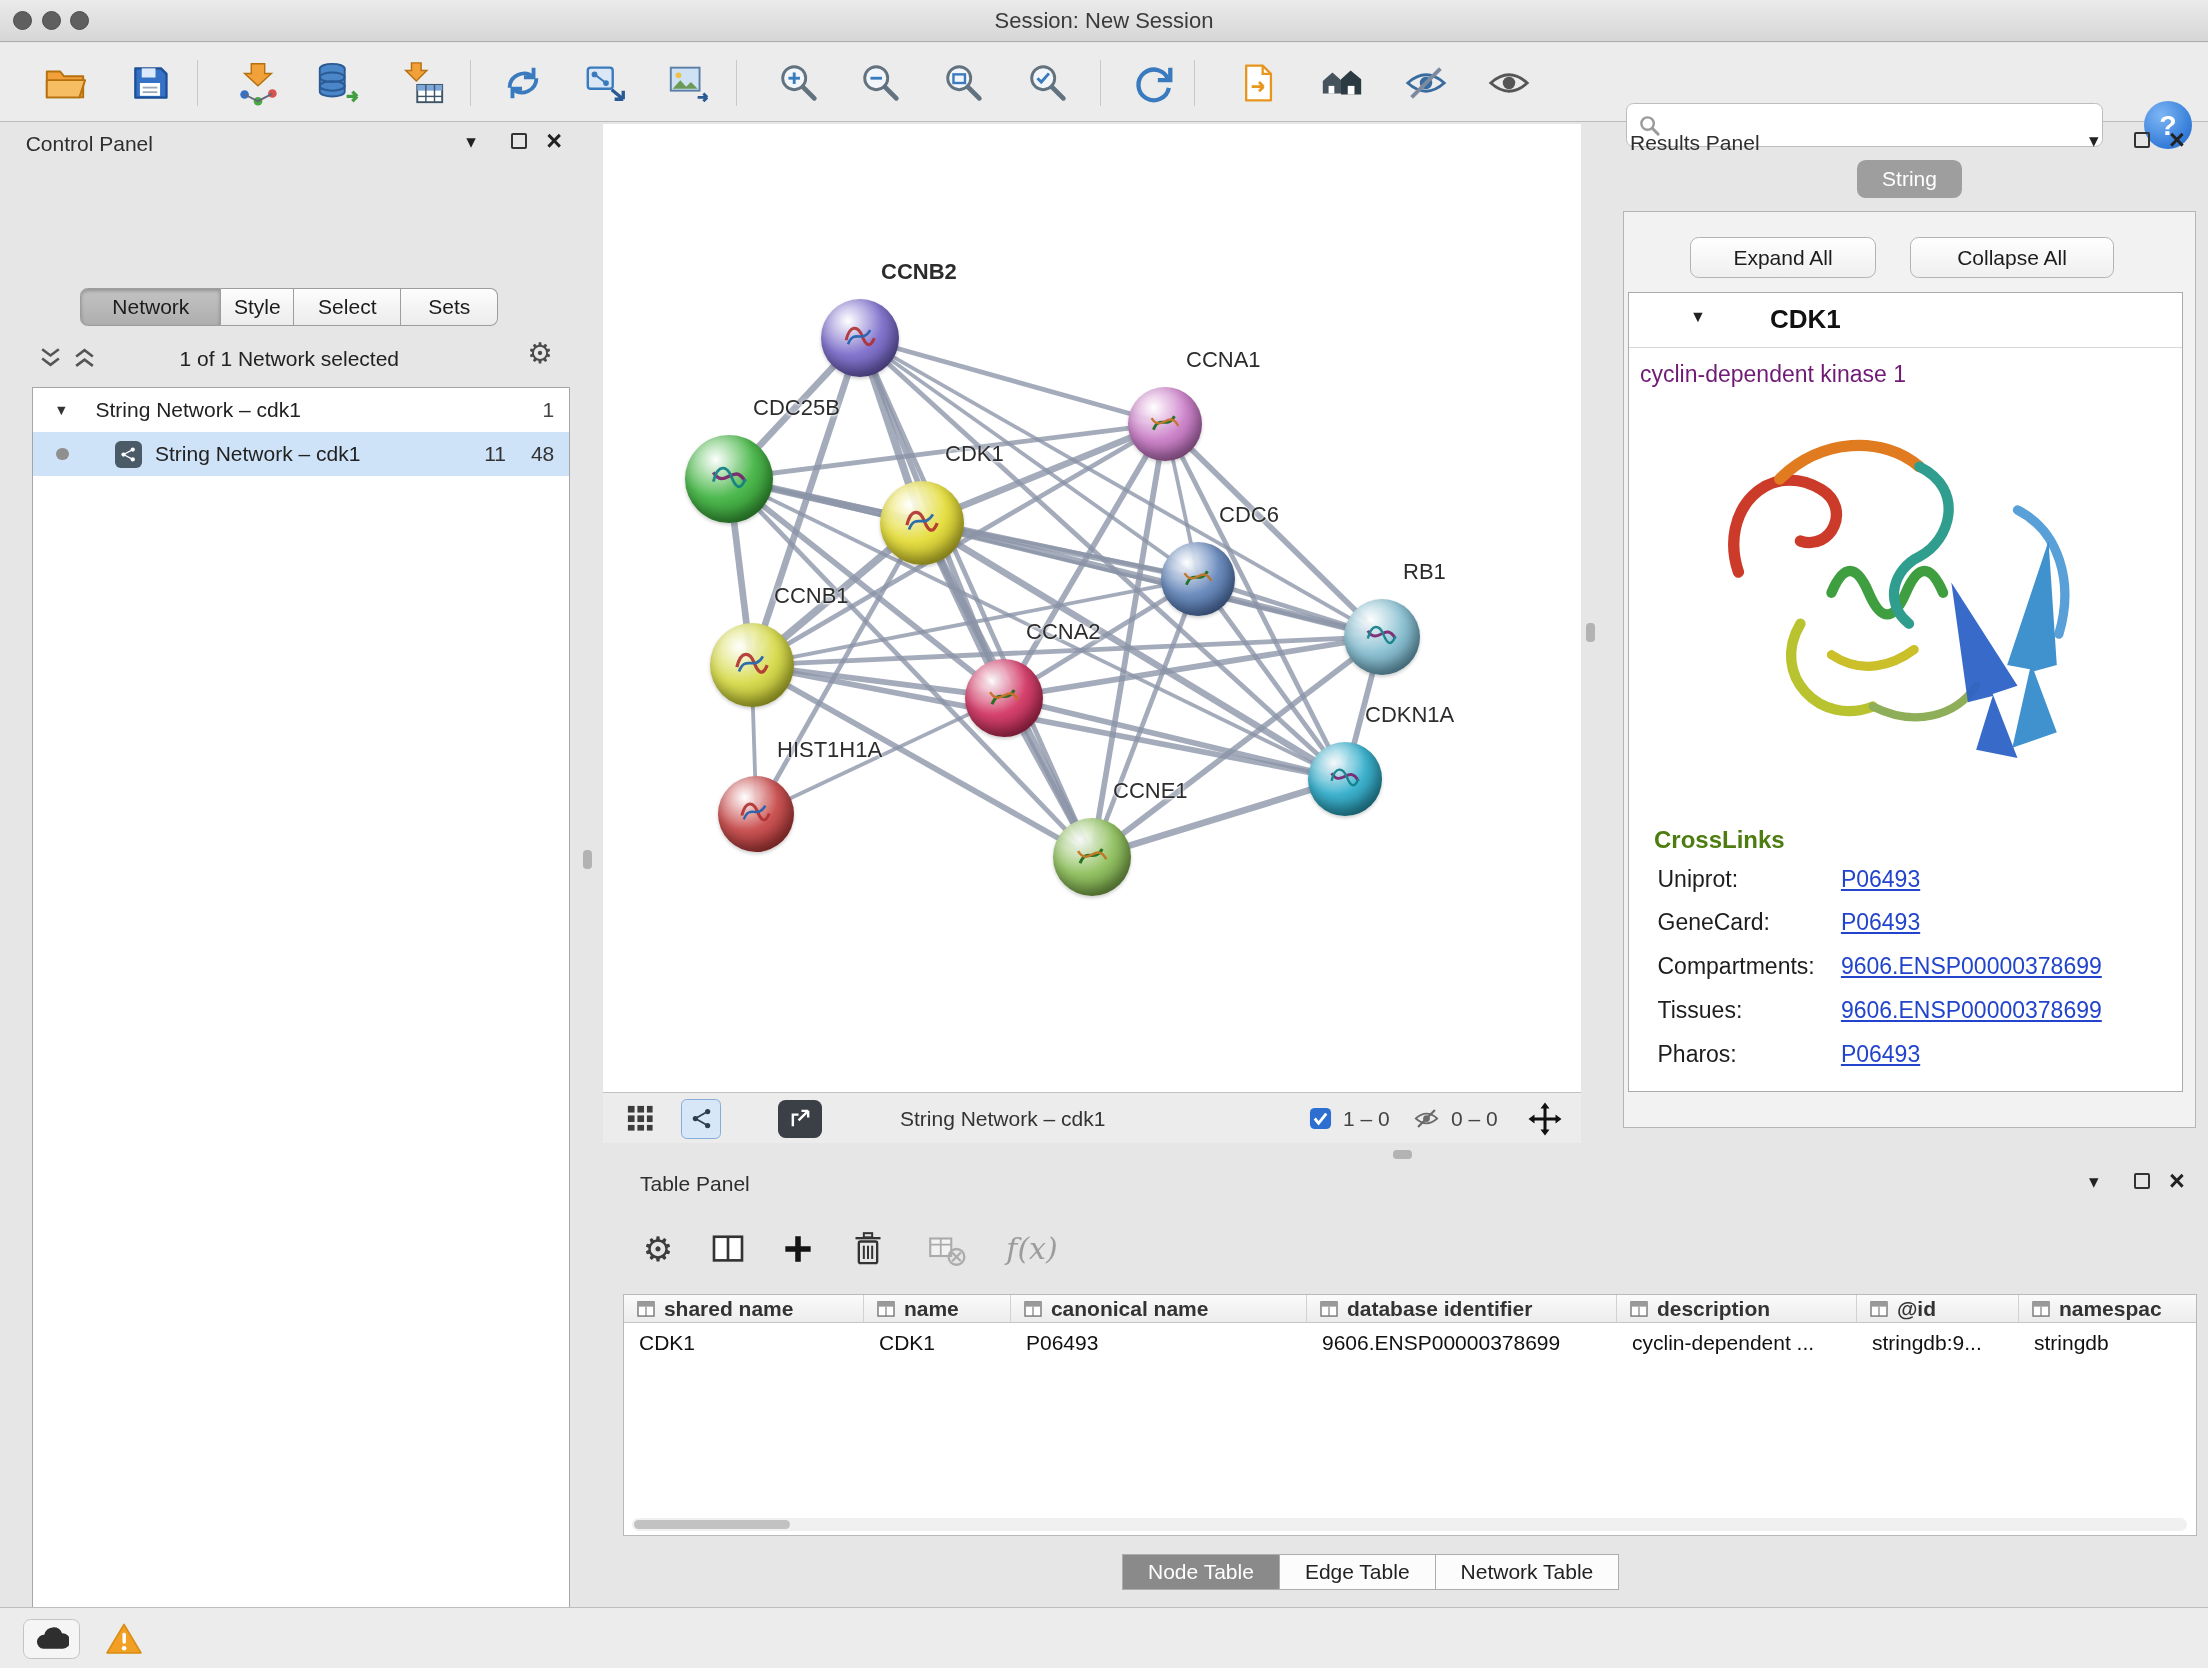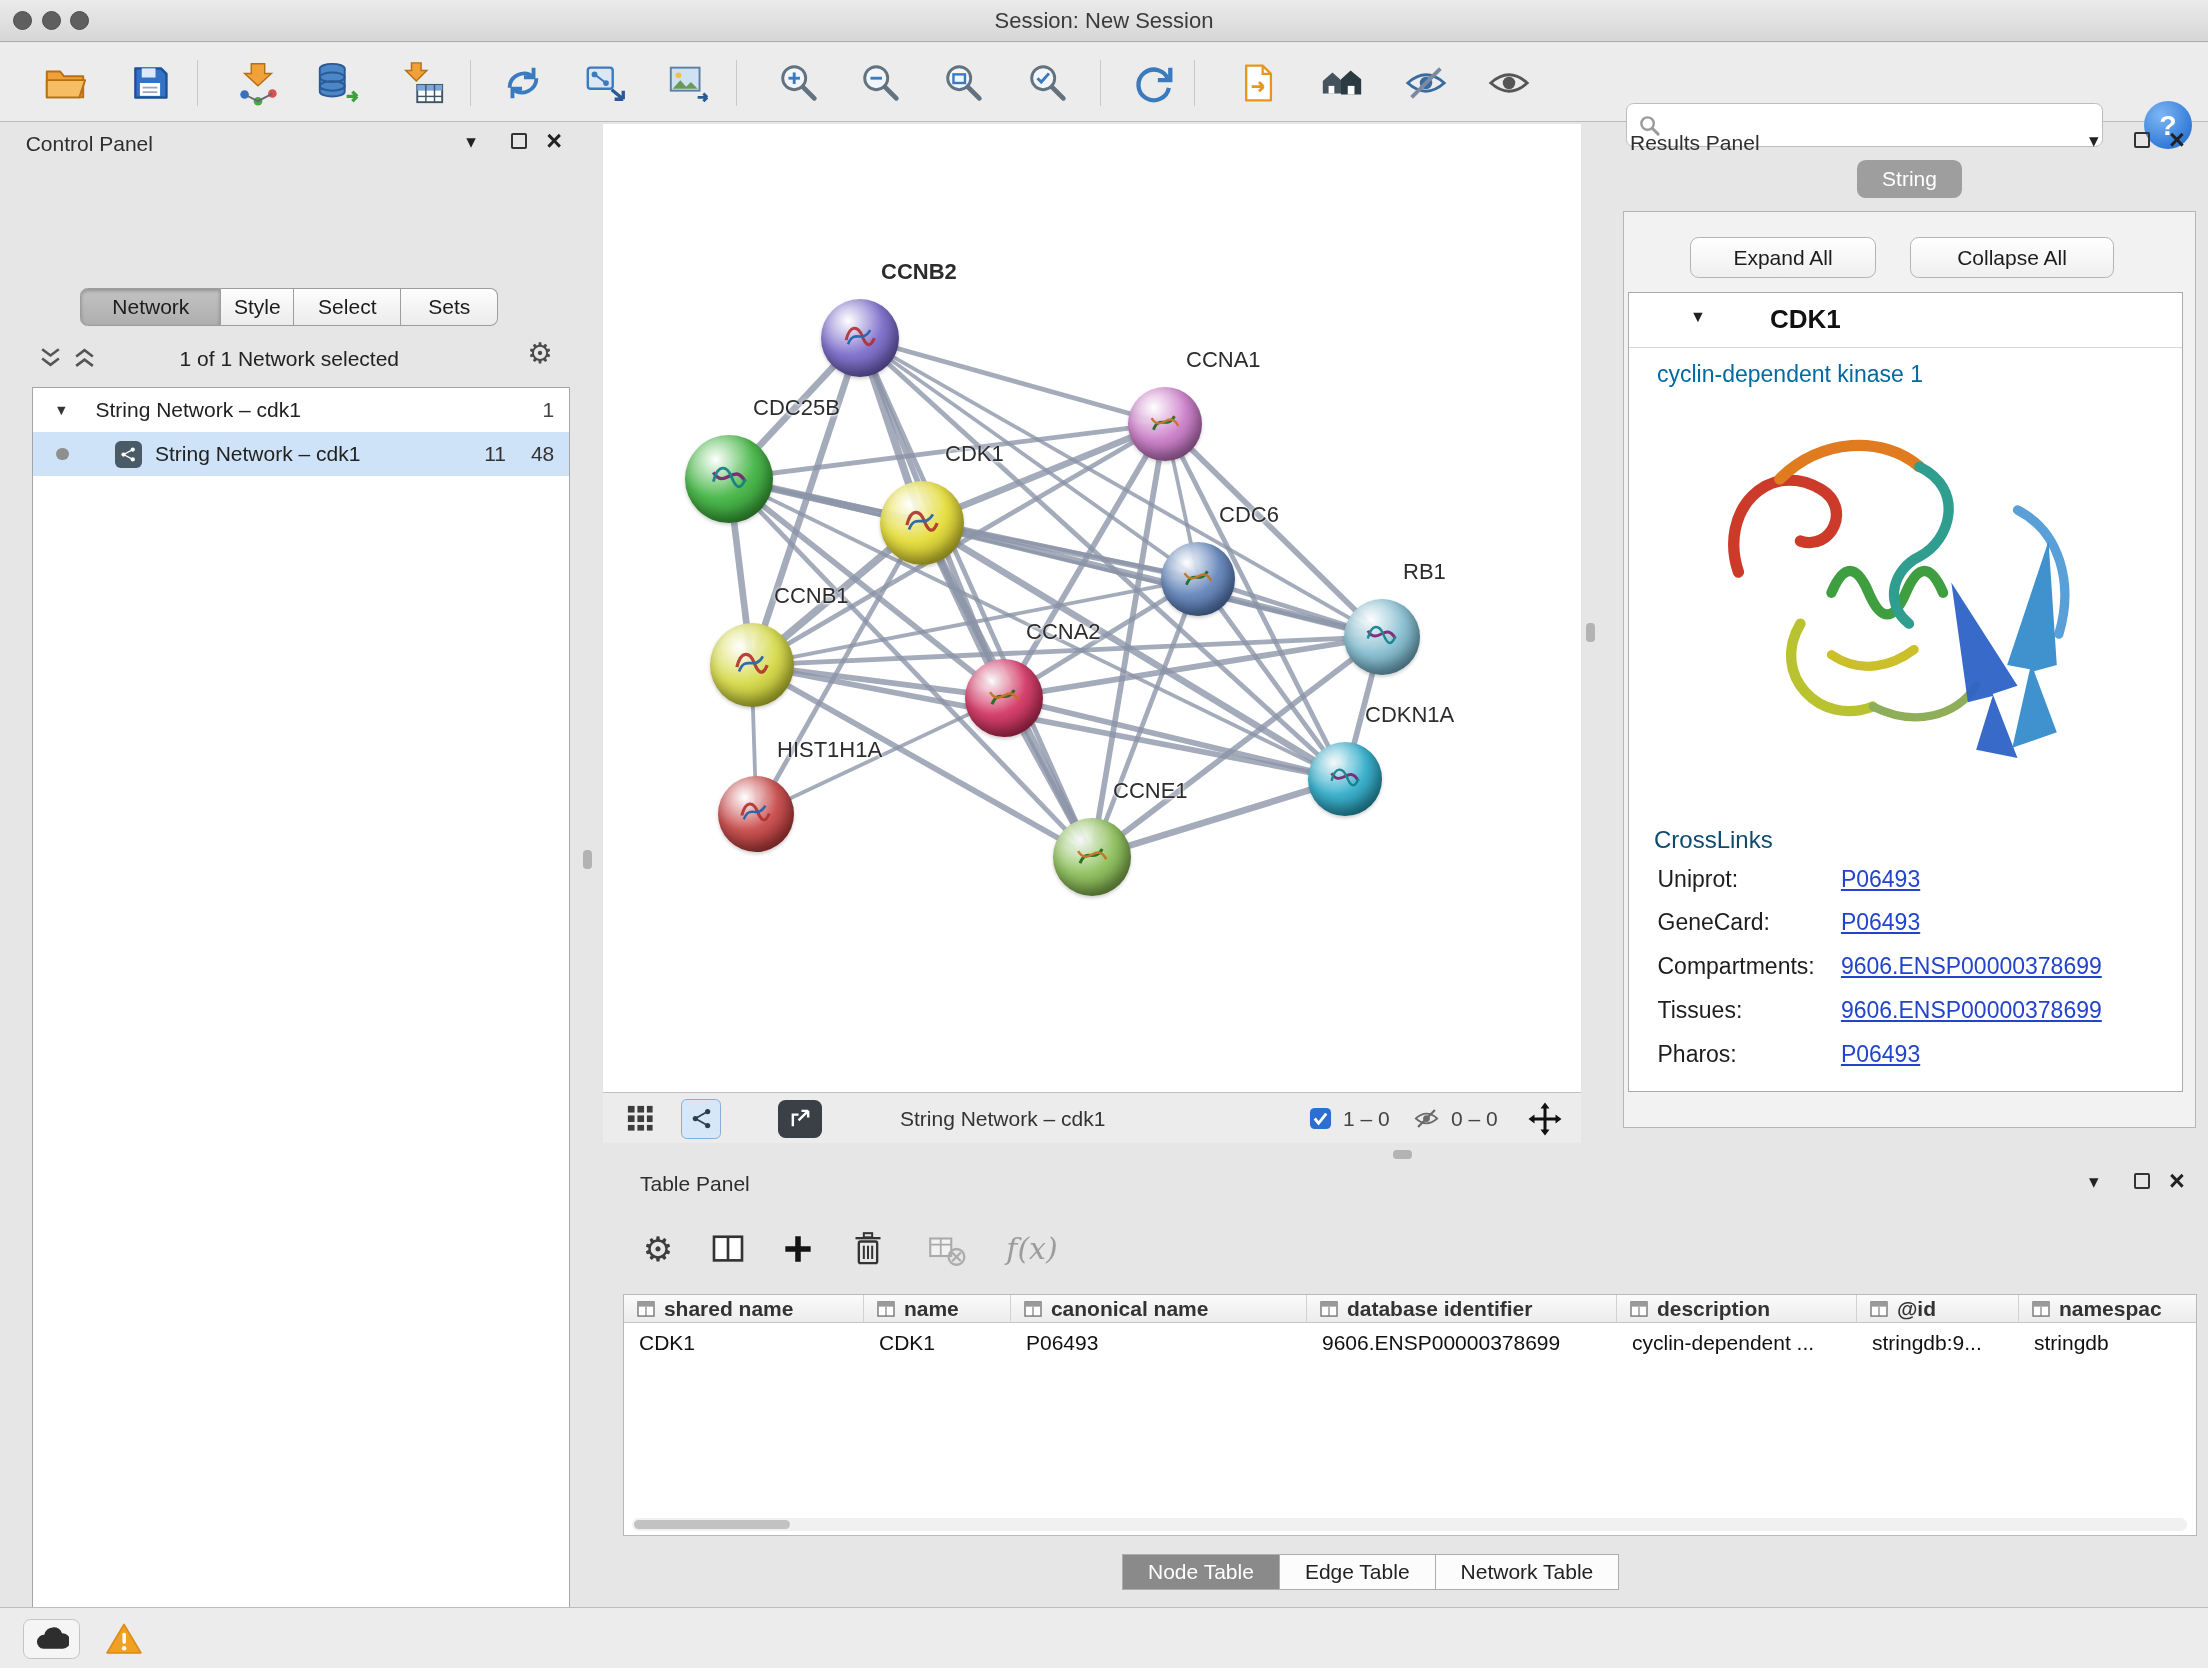--- a/index.html
+++ b/index.html
@@ -548,36 +548,36 @@
   </div>
   <div class="mac-btn" style="left:1910px; top:237px; width:204px">
     <span>Collapse All</span>
   </div>
 
   <div class="entry-card">
     <div class="abs" style="left:0; top:0; width:100%; height:55px; border-bottom:1px solid #d8d8d8">
       <span class="abs" style="left:61px; top:15px; font-size:16px; color:#222">▼</span>
       <span class="abs" style="left:141px; top:11.4px; font-size:26px; font-weight:bold; color:#111">CDK1</span>
     </div>
-    <div class="abs" style="left:28px; top:68px; font-size:23px; color:#0369a1">cyclin-dependent kinase 1</div>
+    <div class="abs" style="left:11px; top:68px; font-size:23px; color:#701a75">cyclin-dependent kinase 1</div>
 
     <svg class="abs" style="left:67px; top:124px" width="428" height="399" viewBox="0 0 392 386">
       <path d="M30 150 C 10 90, 60 40, 110 70 C 140 88, 120 130, 90 120" stroke="#cc3b2a" stroke-width="11" fill="none" stroke-linecap="round"></path>
       <path d="M70 60 C 110 20, 170 18, 205 48" stroke="#e07b1f" stroke-width="11" fill="none" stroke-linecap="round"></path>
       <path d="M120 170 q 18 -42 36 0 q 18 42 36 0 q 18 -42 36 0" stroke="#3f9e3f" stroke-width="10" fill="none" stroke-linecap="round"></path>
       <path d="M205 48 C 250 70, 235 120, 205 135 C 180 147, 170 180, 195 200" stroke="#2f9e8f" stroke-width="10" fill="none" stroke-linecap="round"></path>
       <path d="M90 200 C 60 250, 110 300, 160 280" stroke="#b9c32f" stroke-width="10" fill="none" stroke-linecap="round"></path>
       <path d="M160 280 C 200 300, 240 290, 260 260" stroke="#8fae5a" stroke-width="8" fill="none" stroke-linecap="round"></path>
       <path d="M300 90 C 340 110, 355 160, 340 210" stroke="#5aa0d8" stroke-width="9" fill="none" stroke-linecap="round"></path>
       <path d="M236 160 L 300 260 L 276 268 L 300 330 L 260 322 L 276 270 L 252 276 Z" fill="#2d62c6" opacity="0.95"></path>
       <path d="M330 120 L 290 240 L 312 244 L 295 320 L 338 305 L 316 246 L 338 240 Z" fill="#2a86c8" opacity="0.9"></path>
       <path d="M120 230 C 150 250, 180 240, 200 225" stroke="#cbbf2a" stroke-width="9" fill="none" stroke-linecap="round"></path>
     </svg>
 
-    <div class="abs" style="left:25px; top:533px; font-size:24px; font-weight:normal; color:#0c4a6e">CrossLinks</div>
+    <div class="abs" style="left:25px; top:533px; font-size:24px; font-weight:bold; color:#4d7c0f">CrossLinks</div>
 
     <div class="xl-row" style="top:573px">
       <span class="xl-label">Uniprot:</span>
       <a class="xl-link">P06493</a>
     </div>
     <div class="xl-row" style="top:616px">
       <span class="xl-label">GeneCard:</span>
       <a class="xl-link">P06493</a>
     </div>
     <div class="xl-row" style="top:660px">

